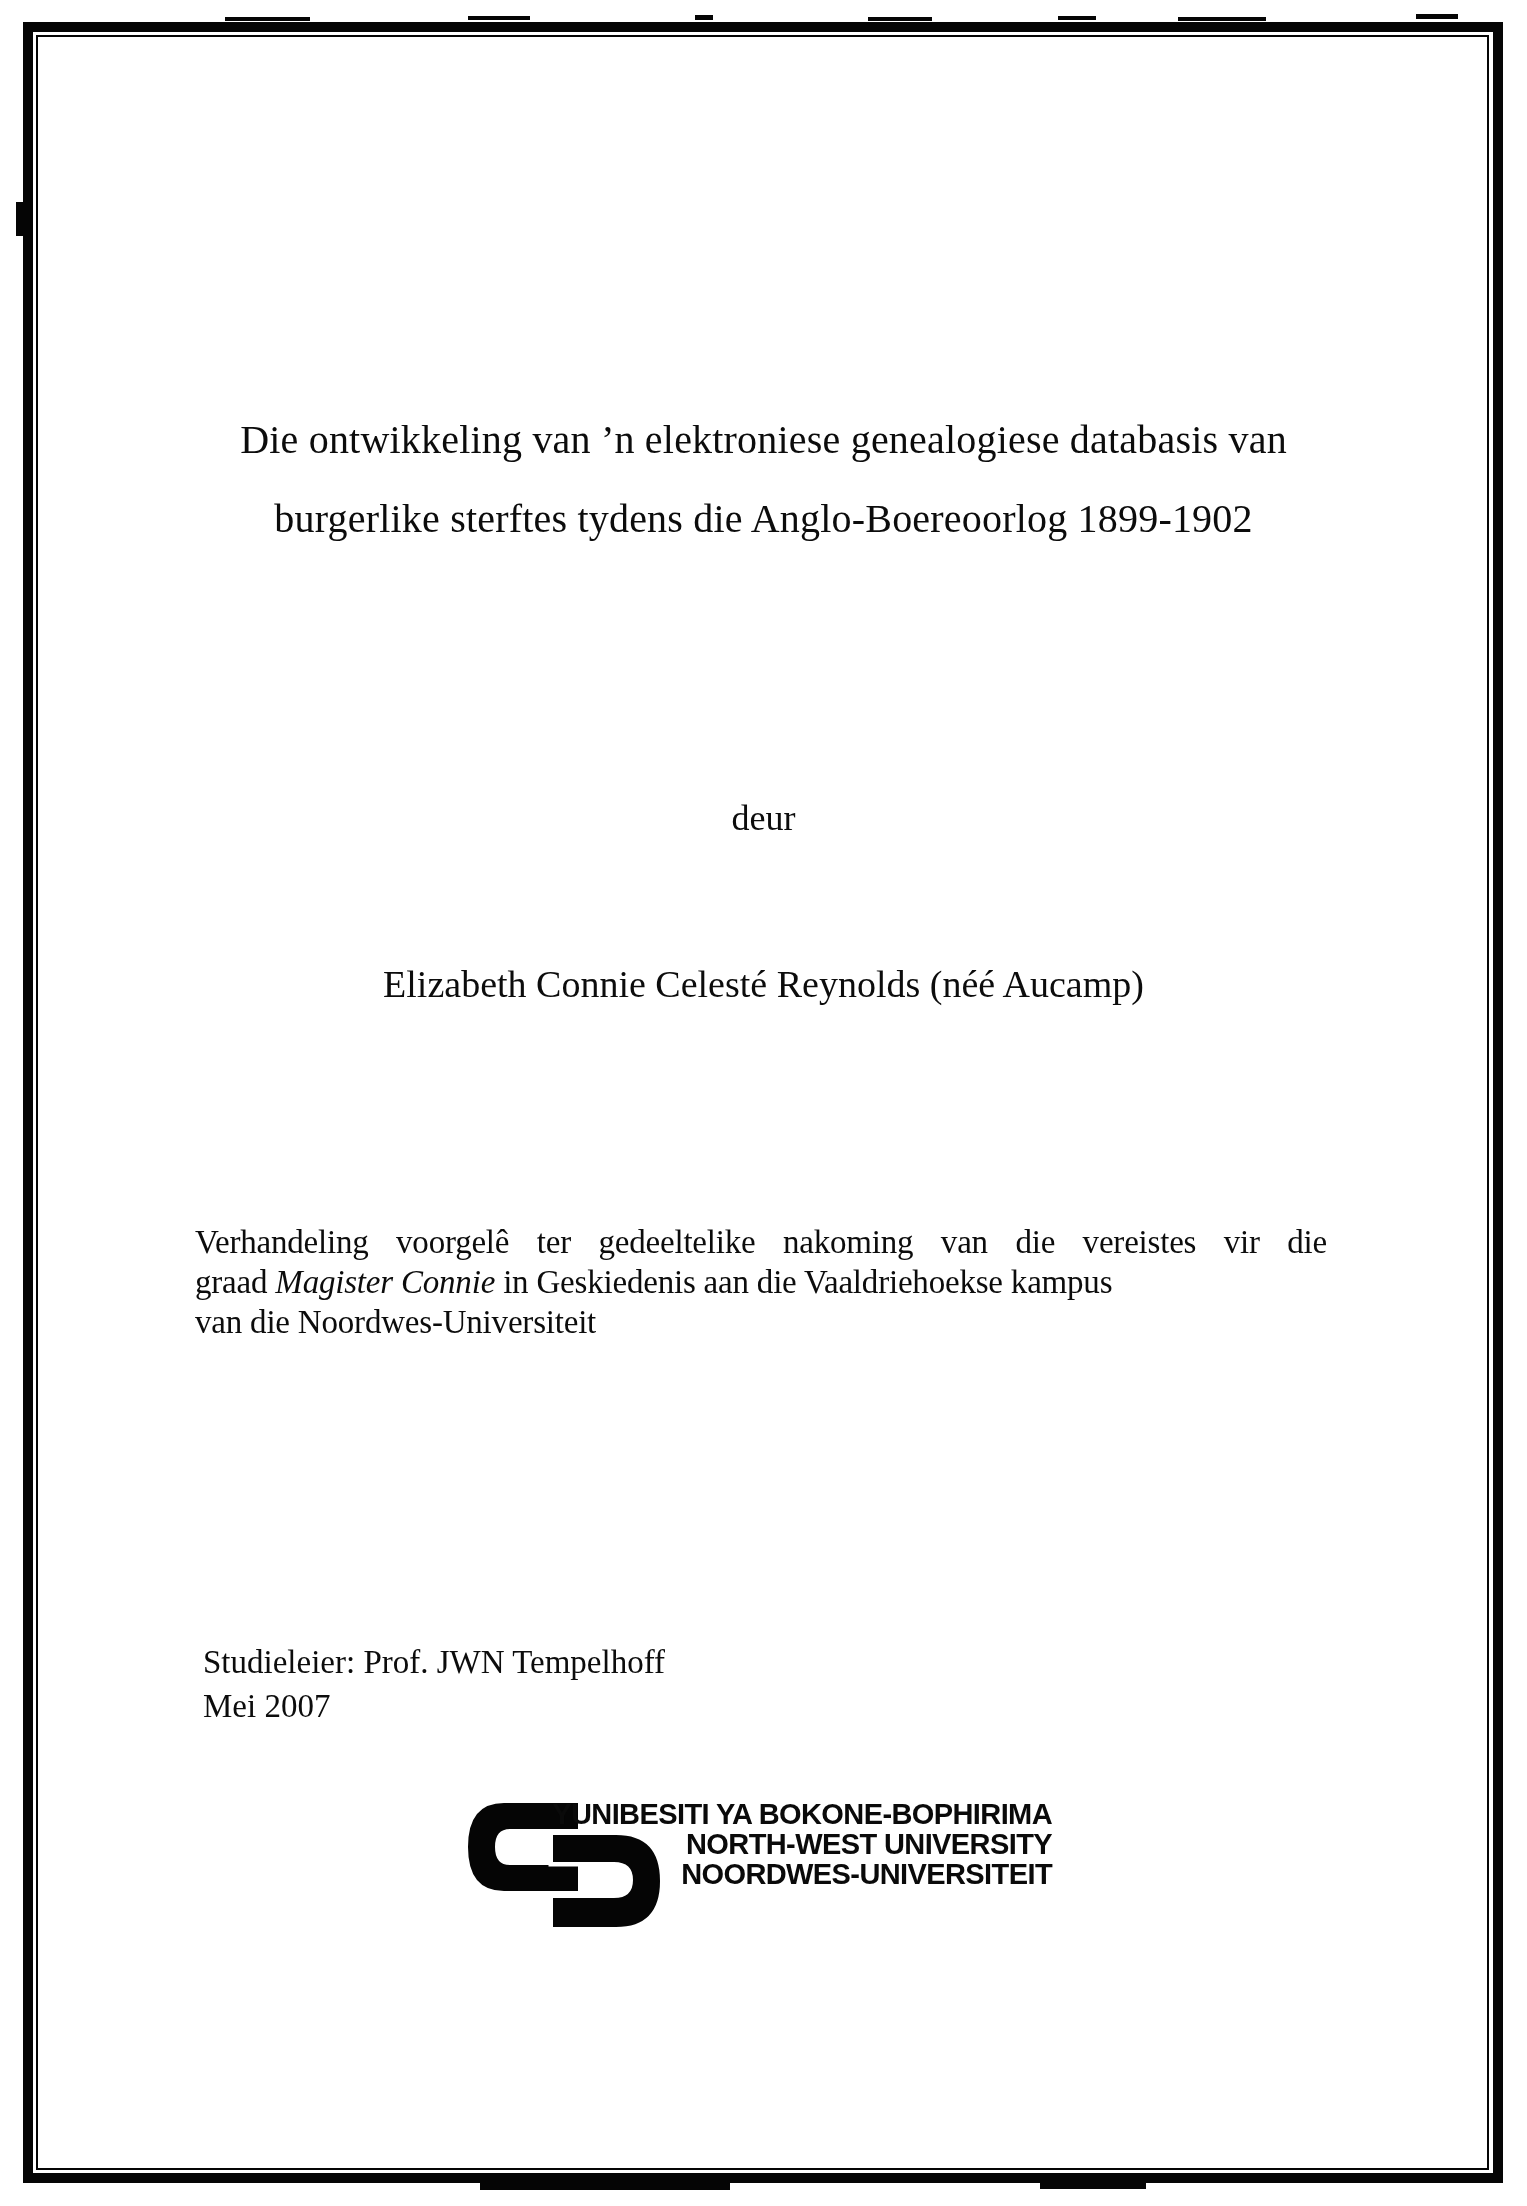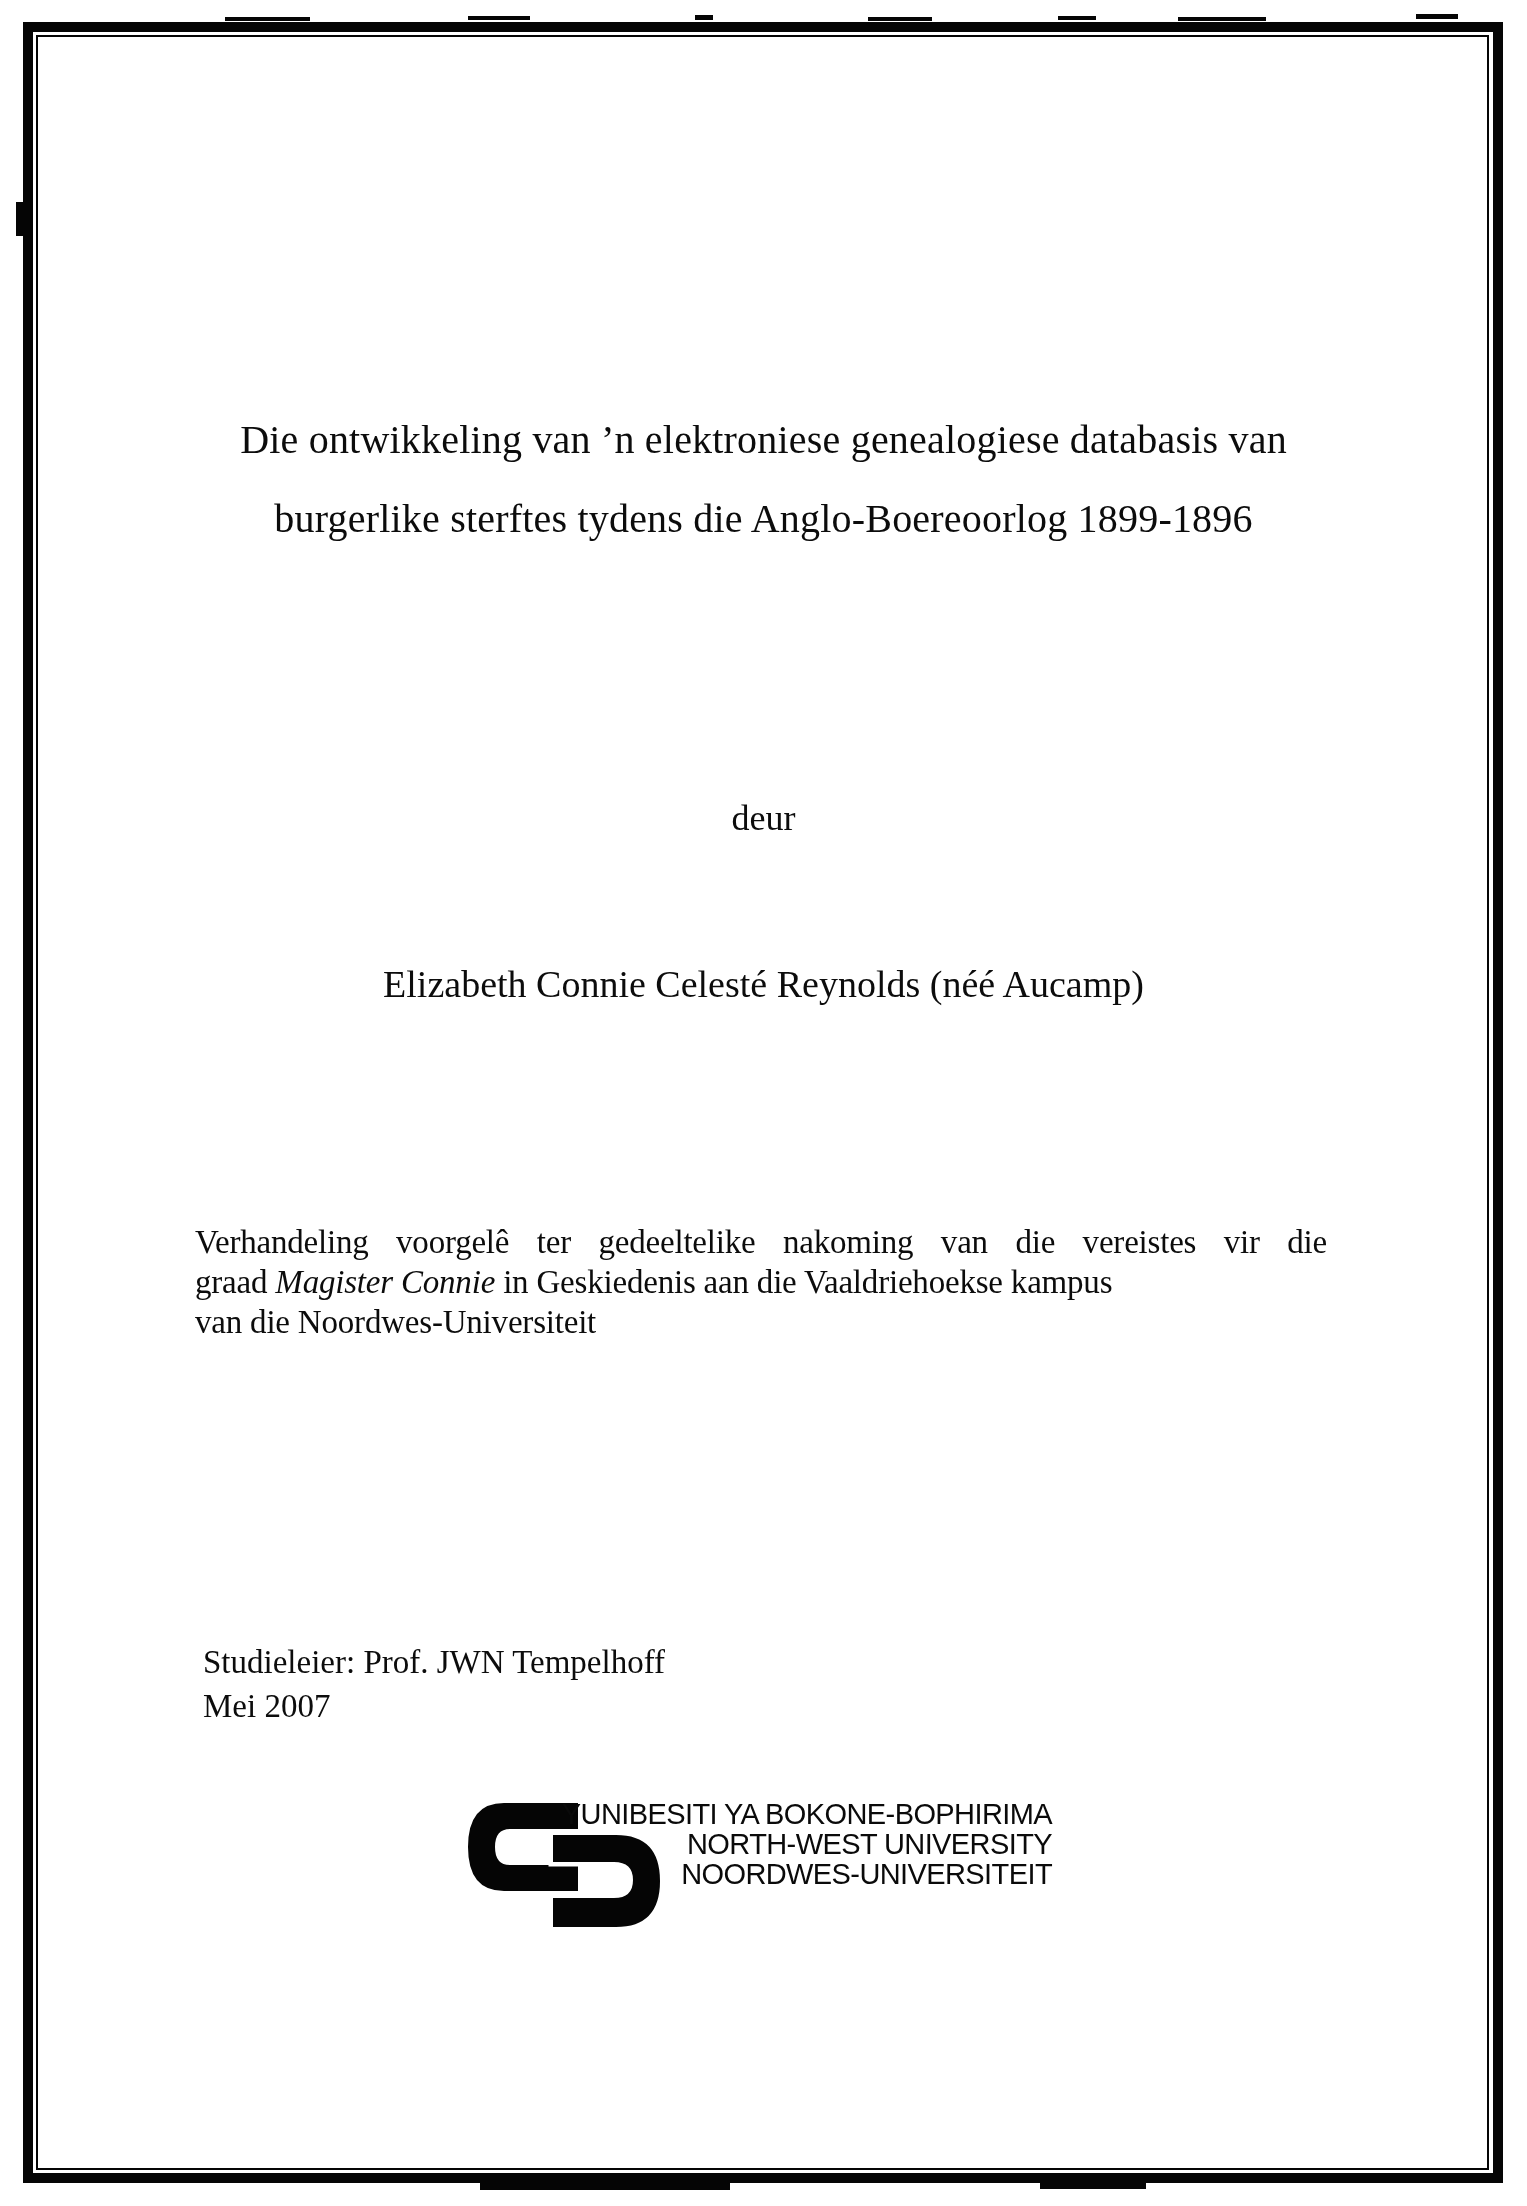--- a/index.html
+++ b/index.html
@@ -98,21 +98,21 @@
     top: 1801px;
     width: 196px;
     height: 130px;
   }
   .logo-text {
     position: absolute;
     right: 475px;
     top: 1799px;
     text-align: right;
     font-family: "Liberation Sans", sans-serif;
-    font-weight: 400;
+    font-weight: 700;
     font-size: 29px;
     line-height: 30px;
     letter-spacing: -0.6px;
     color: #0a0a0a;
     white-space: nowrap;
   }
 </style>
 </head>
 <body>
 
@@ -127,21 +127,21 @@
   <div class="artifact" style="left:1416px; top:14px; width:42px; height:5px;"></div>
   <div class="artifact" style="left:16px; top:202px; width:9px; height:34px;"></div>
   <div class="artifact" style="left:480px; top:2182px; width:250px; height:8px;"></div>
   <div class="artifact" style="left:1040px; top:2182px; width:106px; height:7px;"></div>
 
   <div class="frame-outer"></div>
   <div class="frame-inner"></div>
 
   <div class="title-block">
     <div class="title-line">Die ontwikkeling van ’n elektroniese genealogiese databasis van</div>
-    <div class="title-line">burgerlike sterftes tydens die Anglo-Boereoorlog 1899-1896</div>
+    <div class="title-line">burgerlike sterftes tydens die Anglo-Boereoorlog 1899-1902</div>
   </div>
 
   <div class="byline">deur</div>
 
   <div class="author">Elizabeth Connie Celesté Reynolds (néé Aucamp)</div>
 
   <div class="statement">
     <div class="line justified">Verhandeling voorgelê ter gedeeltelike nakoming van die vereistes vir die</div>
     <div class="line"><span>graad </span><em>Magister Connie</em><span> in Geskiedenis aan die Vaaldriehoekse kampus</span></div>
     <div class="line">van die Noordwes-Universiteit</div>

